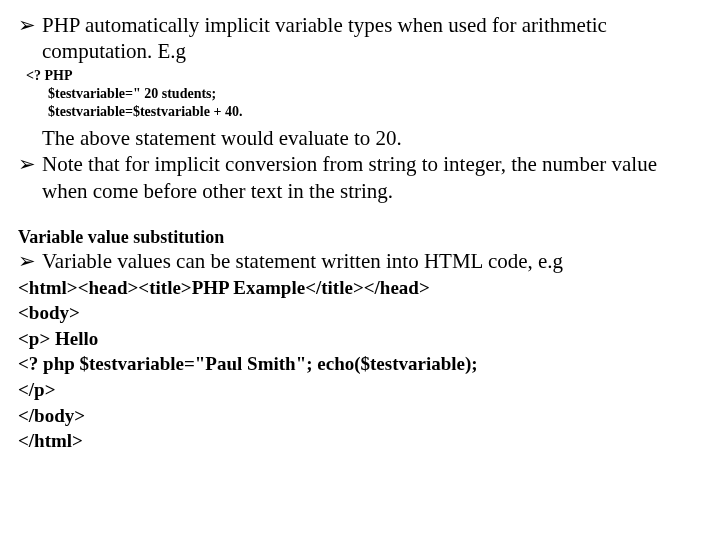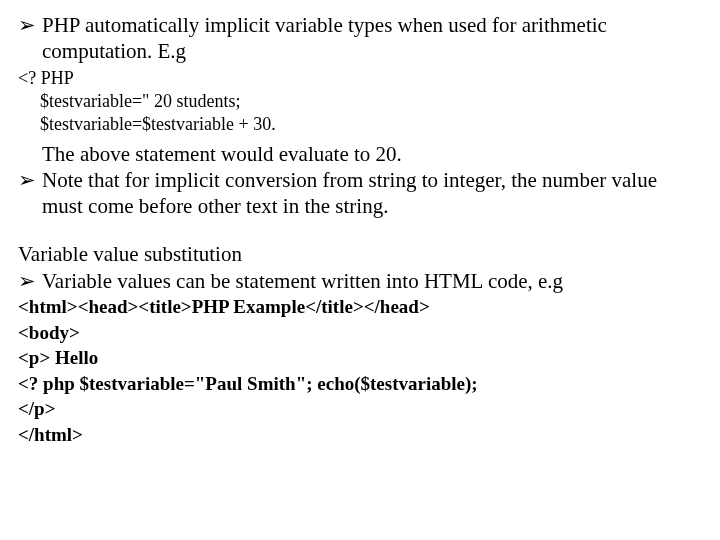--- a/index.html
+++ b/index.html
@@ -15,68 +15,69 @@
     background: #fff;
   }
   .bullet-row { display: flex; }
   .bullet-mark {
     font-family: Arial, sans-serif;
     width: 24px;
     flex-shrink: 0;
   }
   .bullet-text { flex: 1; }
   .code-block {
-    font-size: 18px;
-    font-weight: normal;
+    font-size: 14px;
+    font-weight: bold;
     line-height: 1.3;
-    margin: 2px 0 4px 0;
+    margin: 2px 0 4px 8px;
   }
   .code-line-indent { padding-left: 22px; }
   .indent-body { padding-left: 24px; }
   .section-gap { height: 22px; }
   .heading {
-    font-weight: normal;
-    font-size: 21px;
+    font-weight: bold;
+    font-size: 18px;
   }
   .small-code {
     font-size: 19px;
     font-weight: bold;
     line-height: 1.35;
   }
 </style>
 </head>
 <body>
 
 <div class="bullet-row">
   <div class="bullet-mark">➢</div>
   <div class="bullet-text">PHP automatically implicit variable types when used for arithmetic computation. E.g</div>
 </div>
 
 <div class="code-block">
   <div>&lt;? PHP</div>
   <div class="code-line-indent">$testvariable=" 20 students;</div>
-  <div class="code-line-indent">$testvariable=$testvariable + 30.</div>
+  <div class="code-line-indent">$testvariable=$testvariable + 40.</div>
 </div>
 
 <div class="indent-body">The above statement would evaluate to 20.</div>
 
 <div class="bullet-row">
   <div class="bullet-mark">➢</div>
-  <div class="bullet-text">Note that for implicit conversion from string to integer, the number value must come before other text in the string.</div>
+  <div class="bullet-text">Note that for implicit conversion from string to integer, the number value when come before other text in the string.</div>
 </div>
 
 <div class="section-gap"></div>
 
 <div class="heading">Variable value substitution</div>
 
 <div class="bullet-row">
   <div class="bullet-mark">➢</div>
   <div class="bullet-text">Variable values can be statement written into HTML code, e.g</div>
 </div>
 
 <div class="small-code">
   <div>&lt;html&gt;&lt;head&gt;&lt;title&gt;PHP Example&lt;/title&gt;&lt;/head&gt;</div>
   <div>&lt;body&gt;</div>
   <div>&lt;p&gt; Hello</div>
   <div>&lt;? php $testvariable="Paul Smith"; echo($testvariable);</div>
   <div>&lt;/p&gt;</div>
+  <div>&lt;/body&gt;</div>
   <div>&lt;/html&gt;</div>
 </div>
 
 </body></html>

